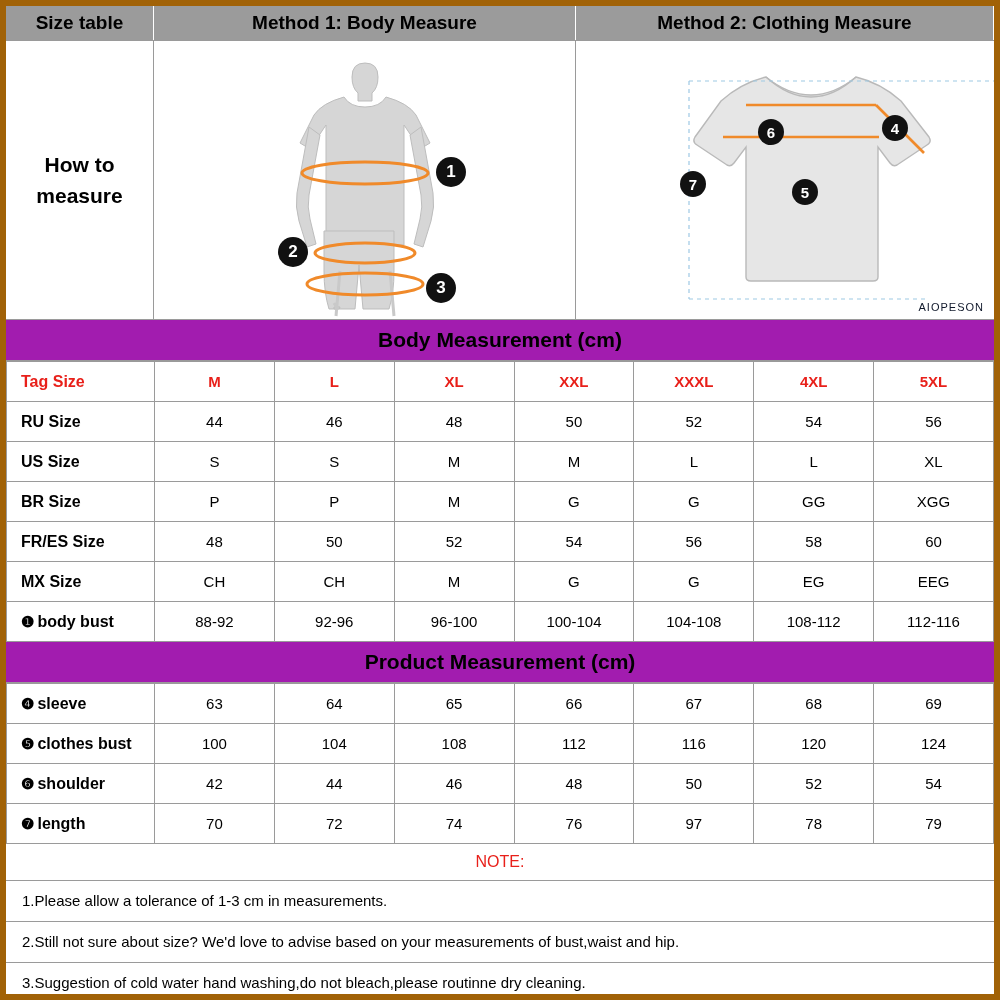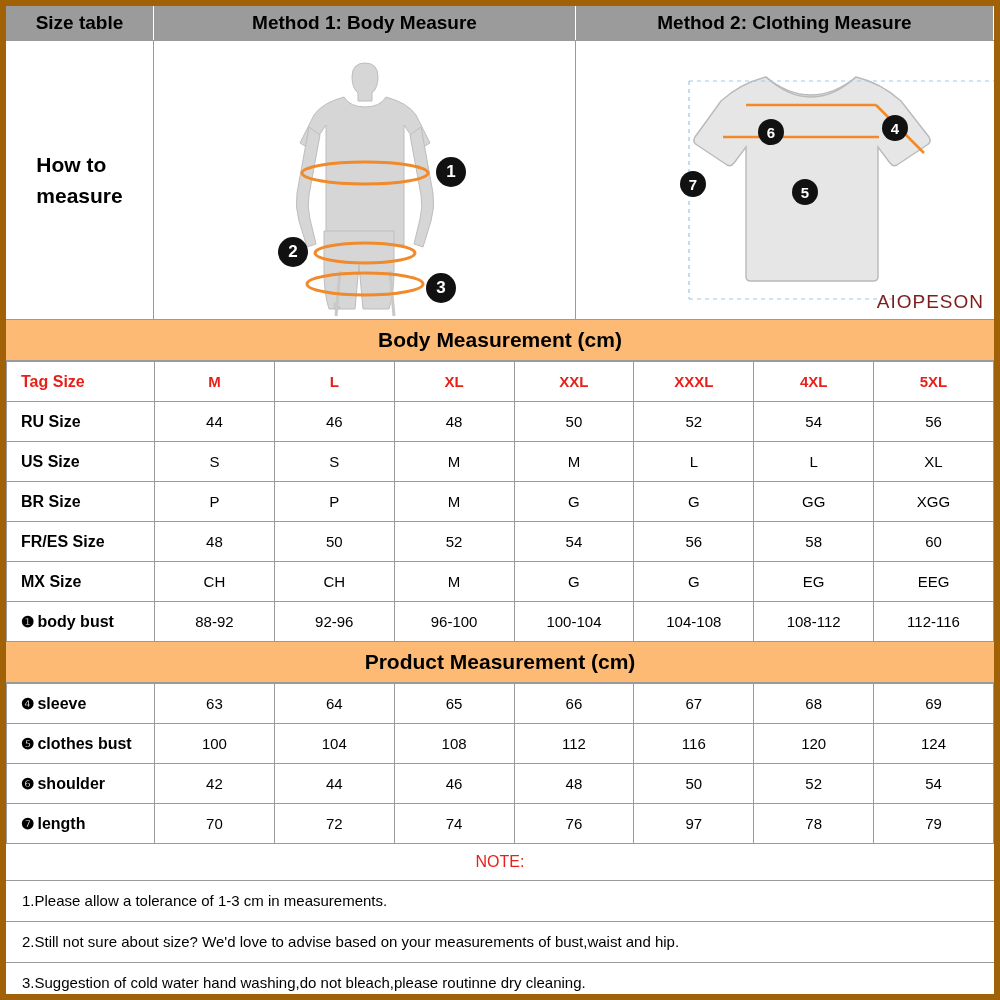--- a/index.html
+++ b/index.html
@@ -50,21 +50,21 @@
     box-sizing: border-box;
     border-right: 1px solid #9a9a9a;
     position: relative;
     overflow: hidden;
   }
   .illus-1 {
     width: 148px;
     display: flex;
     align-items: center;
     justify-content: center;
-    text-align: left;
+    text-align: center;
     font-size: 21px;
     font-weight: bold;
     line-height: 1.5;
   }
   .illus-2 { width: 422px; }
   .illus-3 { flex: 1; border-right: none; }
 
   .badge {
     position: absolute;
     width: 30px;
@@ -79,28 +79,28 @@
     justify-content: center;
     z-index: 5;
   }
   .badge.small {
     width: 26px; height: 26px; font-size: 15px;
   }
   .brandmark {
     position: absolute;
     right: 10px;
     bottom: 6px;
-    font-size: 19px;
-    color: #7f1d1d;
+    font-size: 11px;
+    color: #0f172a;
     letter-spacing: 1px;
   }
 
   
   .band {
-    background: #fdba74;
+    background: #a21caf;
     text-align: center;
     font-weight: bold;
     font-size: 21px;
     height: 40px;
     line-height: 40px;
     border-bottom: 1px solid #9a9a9a;
   }
 
   
   table.size {

